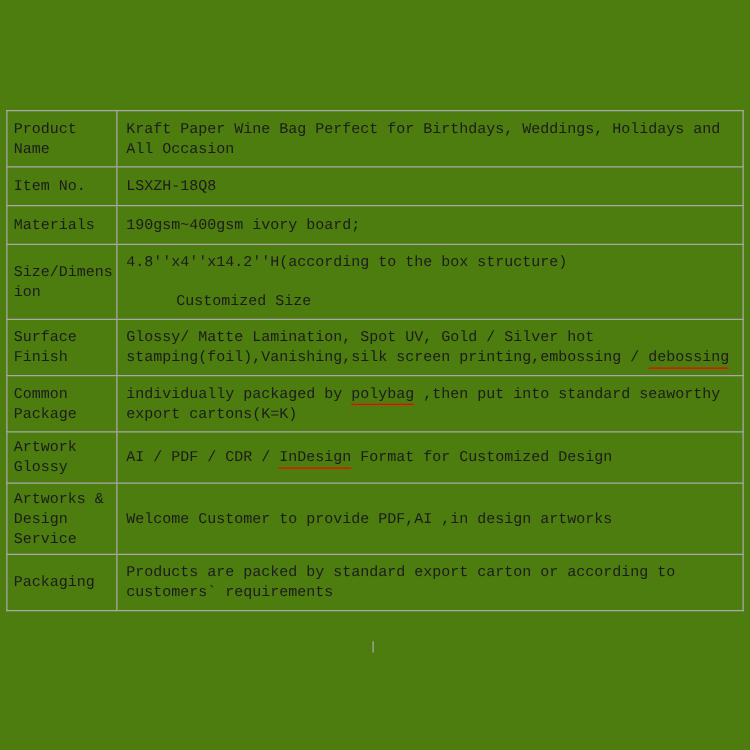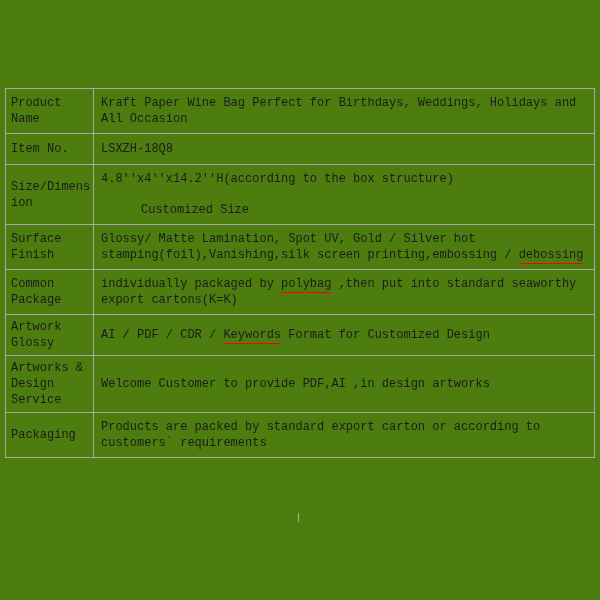--- a/index.html
+++ b/index.html
@@ -74,20 +74,26 @@
             <div class="value-line"><span>Kraft Paper Wine Bag Perfect for Birthdays, Weddings, Holidays and All Occasion</span></div>
           </td>
         </tr>
         <tr>
           <td class="label-cell">Item No.</td>
           <td class="value-cell">
             <div class="value-line"><span>LSXZH-18Q8</span></div>
           </td>
         </tr>
         <tr>
+          <td class="label-cell">Materials</td>
+          <td class="value-cell">
+            <div class="value-line"><span>190gsm~400gsm ivory board;</span></div>
+          </td>
+        </tr>
+        <tr>
           <td class="label-cell">Size/Dimension</td>
           <td class="value-cell">
             <div class="value-line"><span>4.8''x4''x14.2''H(according to the box structure)</span></div>
             <div class="value-line spaced"><span>Customized Size</span></div>
           </td>
         </tr>
         <tr>
           <td class="label-cell">Surface Finish</td>
           <td class="value-cell">
             <div class="value-line"><span>Glossy/ Matte Lamination, Spot UV, Gold / Silver hot stamping(foil),Vanishing,silk screen printing,embossing / </span><span class="redline">debossing</span></div>
@@ -95,21 +101,21 @@
         </tr>
         <tr>
           <td class="label-cell">Common Package</td>
           <td class="value-cell">
             <div class="value-line"><span>individually packaged by </span><span class="redline">polybag</span><span> ,then put into standard seaworthy export cartons(K=K)</span></div>
           </td>
         </tr>
         <tr>
           <td class="label-cell">Artwork Glossy</td>
           <td class="value-cell">
-            <div class="value-line"><span>AI / PDF / CDR / </span><span class="redline">Keywords</span><span> Format for Customized Design</span></div>
+            <div class="value-line"><span>AI / PDF / CDR / </span><span class="redline">InDesign</span><span> Format for Customized Design</span></div>
           </td>
         </tr>
         <tr>
           <td class="label-cell">Artworks &amp; Design Service</td>
           <td class="value-cell">
             <div class="value-line"><span>Welcome Customer to provide PDF,AI ,in design artworks</span></div>
           </td>
         </tr>
         <tr>
           <td class="label-cell">Packaging</td>

